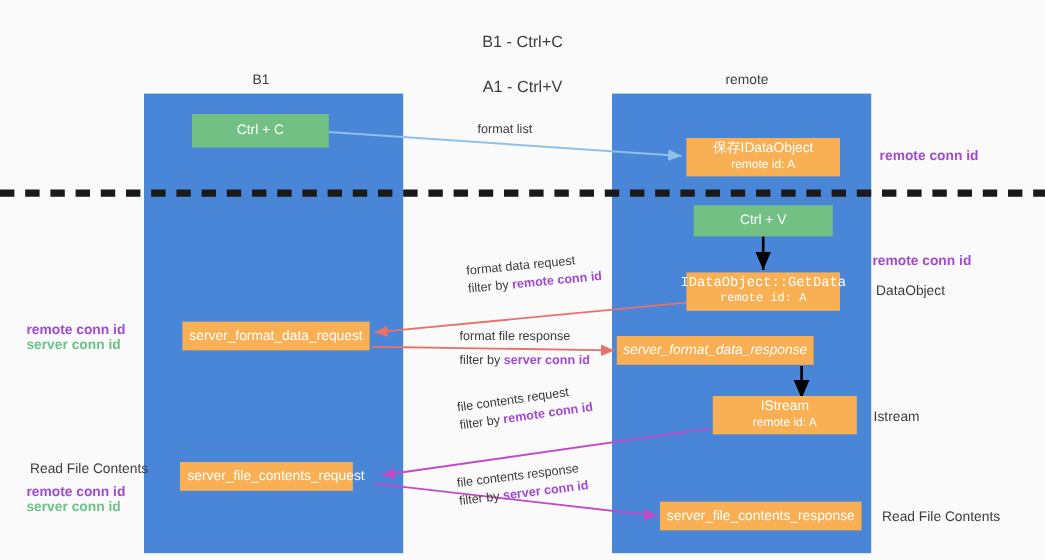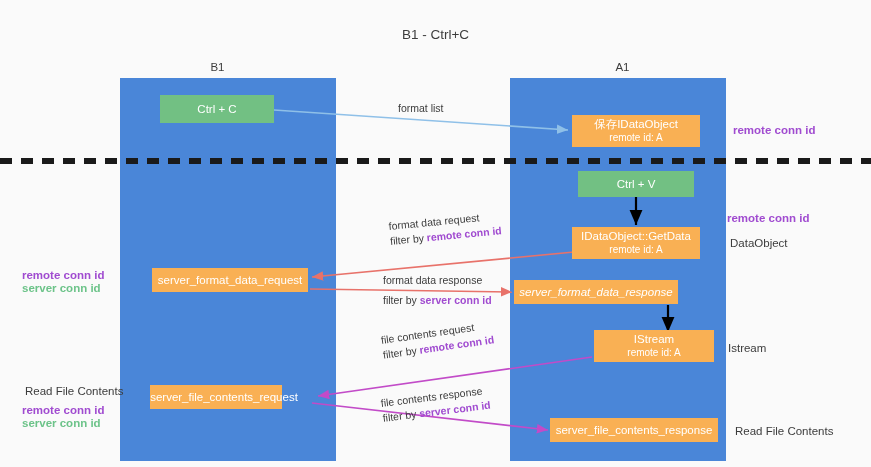--- a/index.html
+++ b/index.html
@@ -42,28 +42,28 @@
   
   svg.layer{position:absolute;left:0;top:0;width:871px;height:467px;overflow:visible;}
 </style>
 </head>
 <body>
 
 <div id="stage">
 
   <div class="abs txt" style="left:0;top:6px;width:871px;text-align:center;font-size:13.5px;line-height:19px;">
     <div>B1 - Ctrl+C</div>
+    <div>A1 - Ctrl+V</div>
   </div>
 
   <div class="abs lane-hdr" style="left:140;left:140px;top:48px;width:155px;">
     <div>B1</div>
     <div>connection</div>
   </div>
   <div class="abs lane-hdr" style="left:545px;top:48px;width:155px;">
-    <div>A1</div>
     <div>remote</div>
   </div>
 
   <div class="abs lane" style="left:120px;top:78px;width:216px;height:383px;"></div>
   <div class="abs lane" style="left:510px;top:78px;width:216px;height:383px;"></div>
 
   <svg class="layer">
     <defs>
       <marker id="ah-blue" markerWidth="8" markerHeight="8" refX="7" refY="3" orient="auto">
         <path d="M0,0 L7,3 L0,6 z" fill="#8fc0e8"></path>
@@ -102,59 +102,59 @@
 
   <div class="abs node orange" style="left:572px;top:115px;width:128px;height:32px;">
     <span>保存IDataObject</span>
     <span class="l2">remote id: A</span>
   </div>
 
   <div class="abs node green" style="left:578px;top:171px;width:116px;height:26px;">
     <span>Ctrl + V</span>
   </div>
 
-  <div class="abs node orange" style="left:572px;top:227px;width:128px;height:32px;">
+  <div class="abs node orange" style="left:572px;top:227px;width:128px;height:32px;font-family:Liberation Mono, monospace;">
     <span>IDataObject::GetData</span>
     <span class="l2">remote id: A</span>
   </div>
 
   <div class="abs node orange" style="left:152px;top:268px;width:156px;height:24px;">
     <span>server_format_data_request</span>
   </div>
 
   <div class="abs node orange" style="left:514px;top:280px;width:164px;height:24px;font-style:italic;">
     <span>server_format_data_response</span>
   </div>
 
   <div class="abs node orange" style="left:594px;top:330px;width:120px;height:32px;">
     <span>IStream</span>
     <span class="l2">remote id: A</span>
   </div>
 
-  <div class="abs node orange" style="left:150px;top:385px;width:132px;height:24px;padding-left:16px;">
+  <div class="abs node orange" style="left:150px;top:385px;width:144px;height:24px;padding-left:16px;">
     <span>server_file_contents_request</span>
   </div>
 
   <div class="abs node orange" style="left:550px;top:418px;width:168px;height:24px;">
     <span>server_file_contents_response</span>
   </div>
 
   <div class="abs edge-lab" style="left:398px;top:101px;">
     <span>format list</span>
   </div>
 
   <div class="abs edge-lab" style="left:388px;top:219px;transform:rotate(-5.5deg);transform-origin:left top;">
     <div>format data request</div>
     <div>
       <span>filter by </span><span class="purple">remote conn id</span>
     </div>
   </div>
 
   <div class="abs edge-lab" style="left:383px;top:273px;">
-    <div>format data response</div>
+    <div>format file response</div>
     <div style="margin-top:5px;">
       <span>filter by </span><span class="purple">server conn id</span>
     </div>
   </div>
 
   <div class="abs edge-lab" style="left:380px;top:333px;transform:rotate(-8deg);transform-origin:left top;">
     <div>file contents request</div>
     <div>
       <span>filter by </span><span class="purple">remote conn id</span>
     </div>

